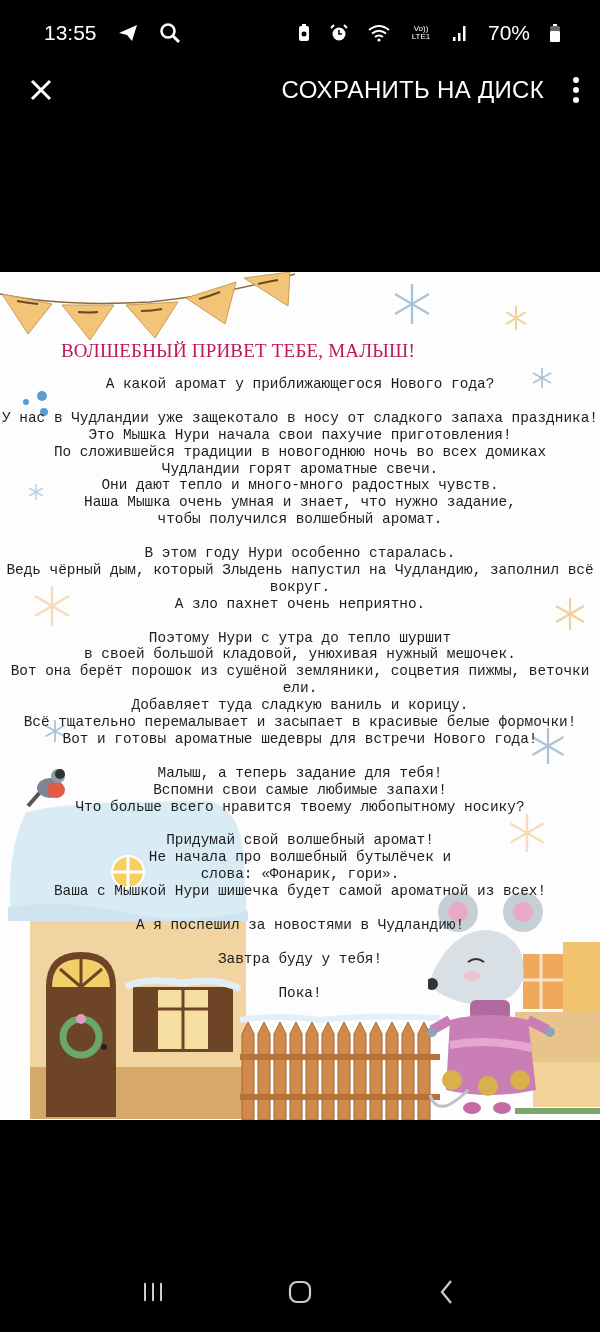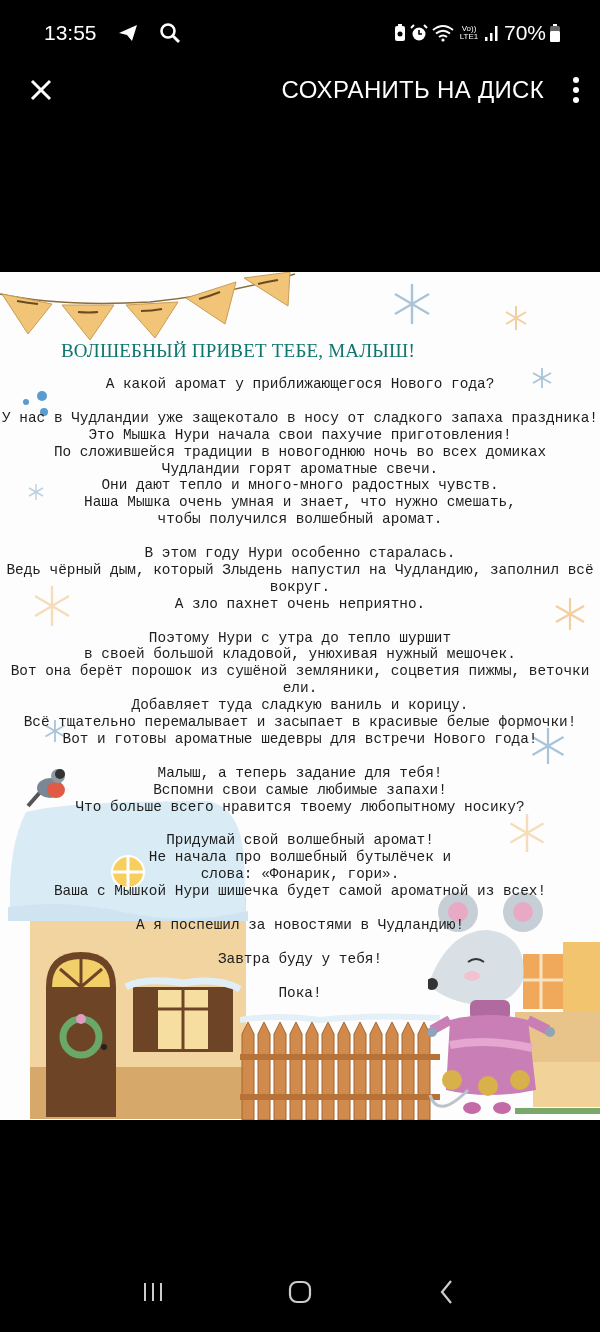--- a/index.html
+++ b/index.html
@@ -6,38 +6,38 @@
     body {
       width: 600px; height: 1332px; background: #000; position: relative; overflow: hidden;
       font-family: "Liberation Sans", sans-serif; color: #fff;
     }
     .status-bar {
       position: absolute; top: 0; left: 0; width: 600px; height: 66px;
       display: flex; align-items: center; justify-content: space-between; box-sizing: border-box;
       padding: 0 40px 0 44px;
     }
     .status-left { display: flex; align-items: center; gap: 20px; font-size: 21px; }
-    .status-right { display: flex; align-items: center; gap: 4px; font-size: 21px; }
+    .status-right { display: flex; align-items: center; gap: 20px; font-size: 21px; }
     .toolbar {
       position: absolute; top: 66px; left: 0; width: 600px; height: 48px;
       display: flex; align-items: center; box-sizing: border-box; padding: 0 20px 0 28px;
     }
     .close-btn { width: 26px; height: 26px; cursor: pointer; }
     .save-btn { margin-left: auto; font-size: 24px; letter-spacing: 0.3px; cursor: pointer; margin-right: 28px; }
     .more-btn { width: 8px; height: 26px; cursor: pointer; display: flex; flex-direction: column; justify-content: space-between; align-items: center; }
     .more-btn span { width: 6px; height: 6px; background: #fff; border-radius: 50%; display: block; }
 
     .image-viewer {
       position: absolute; top: 272px; left: 0; width: 600px; height: 848px;
       background: #fdfdfd; overflow: hidden; color: #1d1d1d;
       font-family: "Liberation Serif", "DejaVu Serif", serif;
     }
     .letter-title {
       position: absolute; top: 68px; left: 0; width: 476px; text-align: center;
-      font-size: 19px; color: #0f766e; letter-spacing: 0.2px;
+      font-size: 19px; color: #be185d; letter-spacing: 0.2px;
     }
     .letter-body { position: absolute; top: 104px; left: 0; width: 600px; text-align: center; font-size: 14.4px; line-height: 16.9px; }
     .letter-body p { margin: 0; font-family: Liberation Mono, monospace; }
     .para { margin-bottom: 16.9px; }
 
     .bunting { position: absolute; left: 0; top: 0; }
     .deco { position: absolute; }
     .house { position: absolute; left: 8px; top: 525px; }
     .mouse { position: absolute; left: 428px; top: 618px; }
     .fence { position: absolute; left: 240px; top: 740px; }
@@ -280,21 +280,21 @@
   <div class="letter-body">
     <div class="para">
       <p>А какой аромат у приближающегося Нового года?</p>
     </div>
     <div class="para">
       <p>У нас в Чудландии уже защекотало в носу от сладкого запаха праздника!</p>
       <p>Это Мышка Нури начала свои пахучие приготовления!</p>
       <p>По сложившейся традиции в новогоднюю ночь во всех домиках</p>
       <p>Чудландии горят ароматные свечи.</p>
       <p>Они дают тепло и много-много радостных чувств.</p>
-      <p>Наша Мышка очень умная и знает, что нужно смешать,</p>
+      <p>Наша Мышка очень умная и знает, что нужно задание,</p>
       <p>чтобы получился волшебный аромат.</p>
     </div>
     <div class="para">
       <p>В этом году Нури особенно старалась.</p>
       <p>Ведь чёрный дым, который Злыдень напустил на Чудландию, заполнил всё вокруг.</p>
       <p>А зло пахнет очень неприятно.</p>
     </div>
     <div class="para">
       <p>Поэтому Нури с утра до тепло шуршит</p>
       <p>в своей большой кладовой, унюхивая нужный мешочек.</p>

